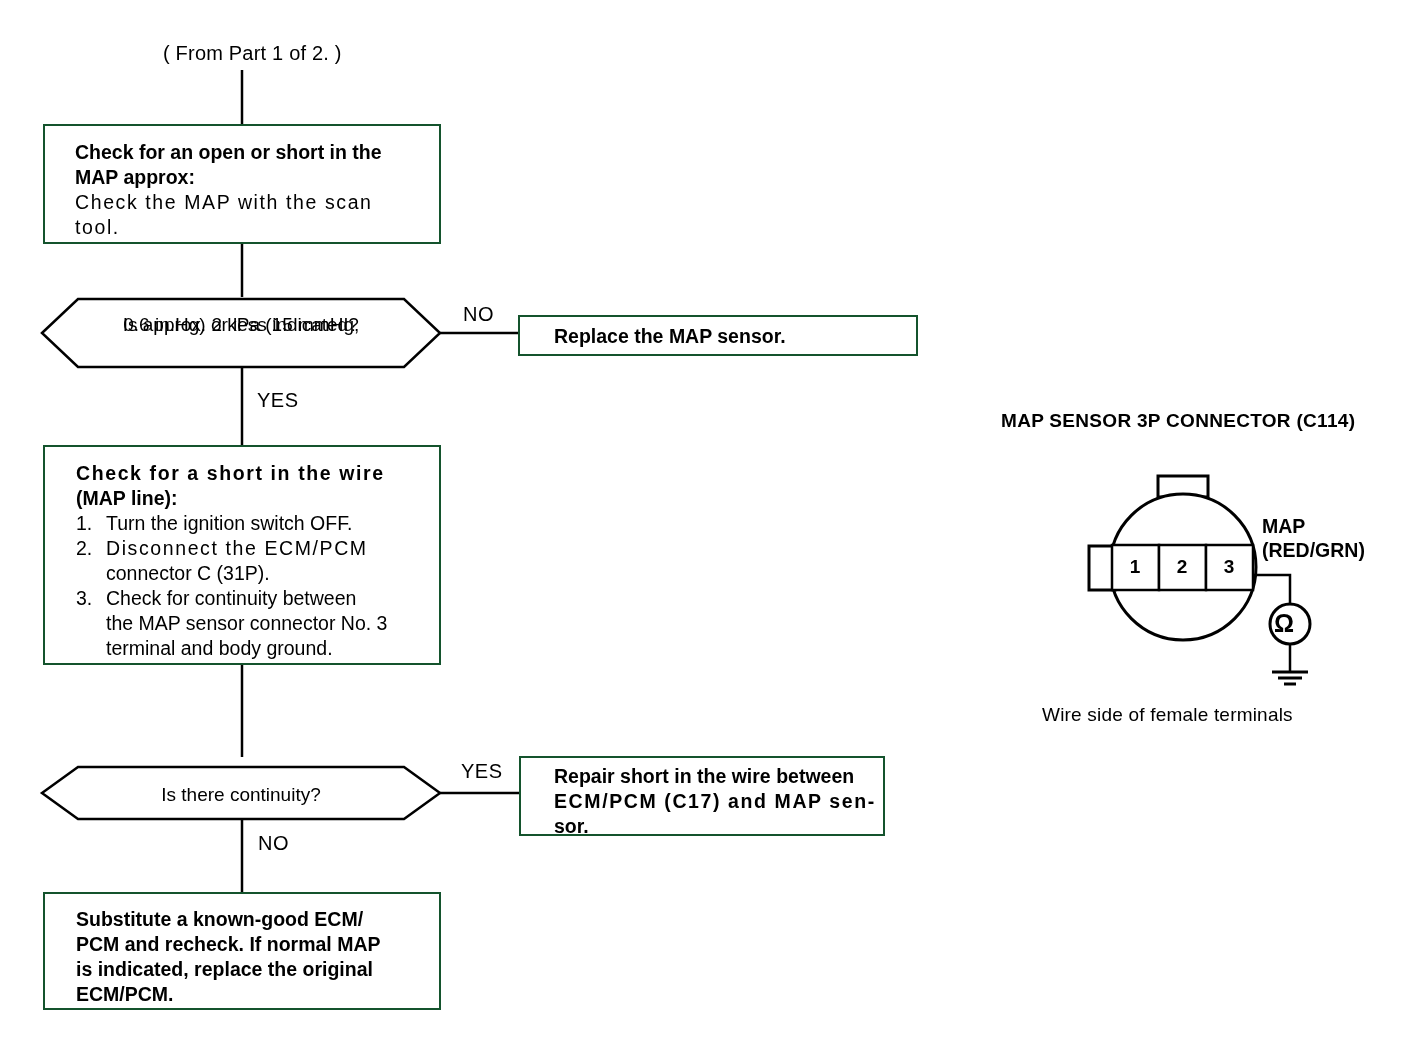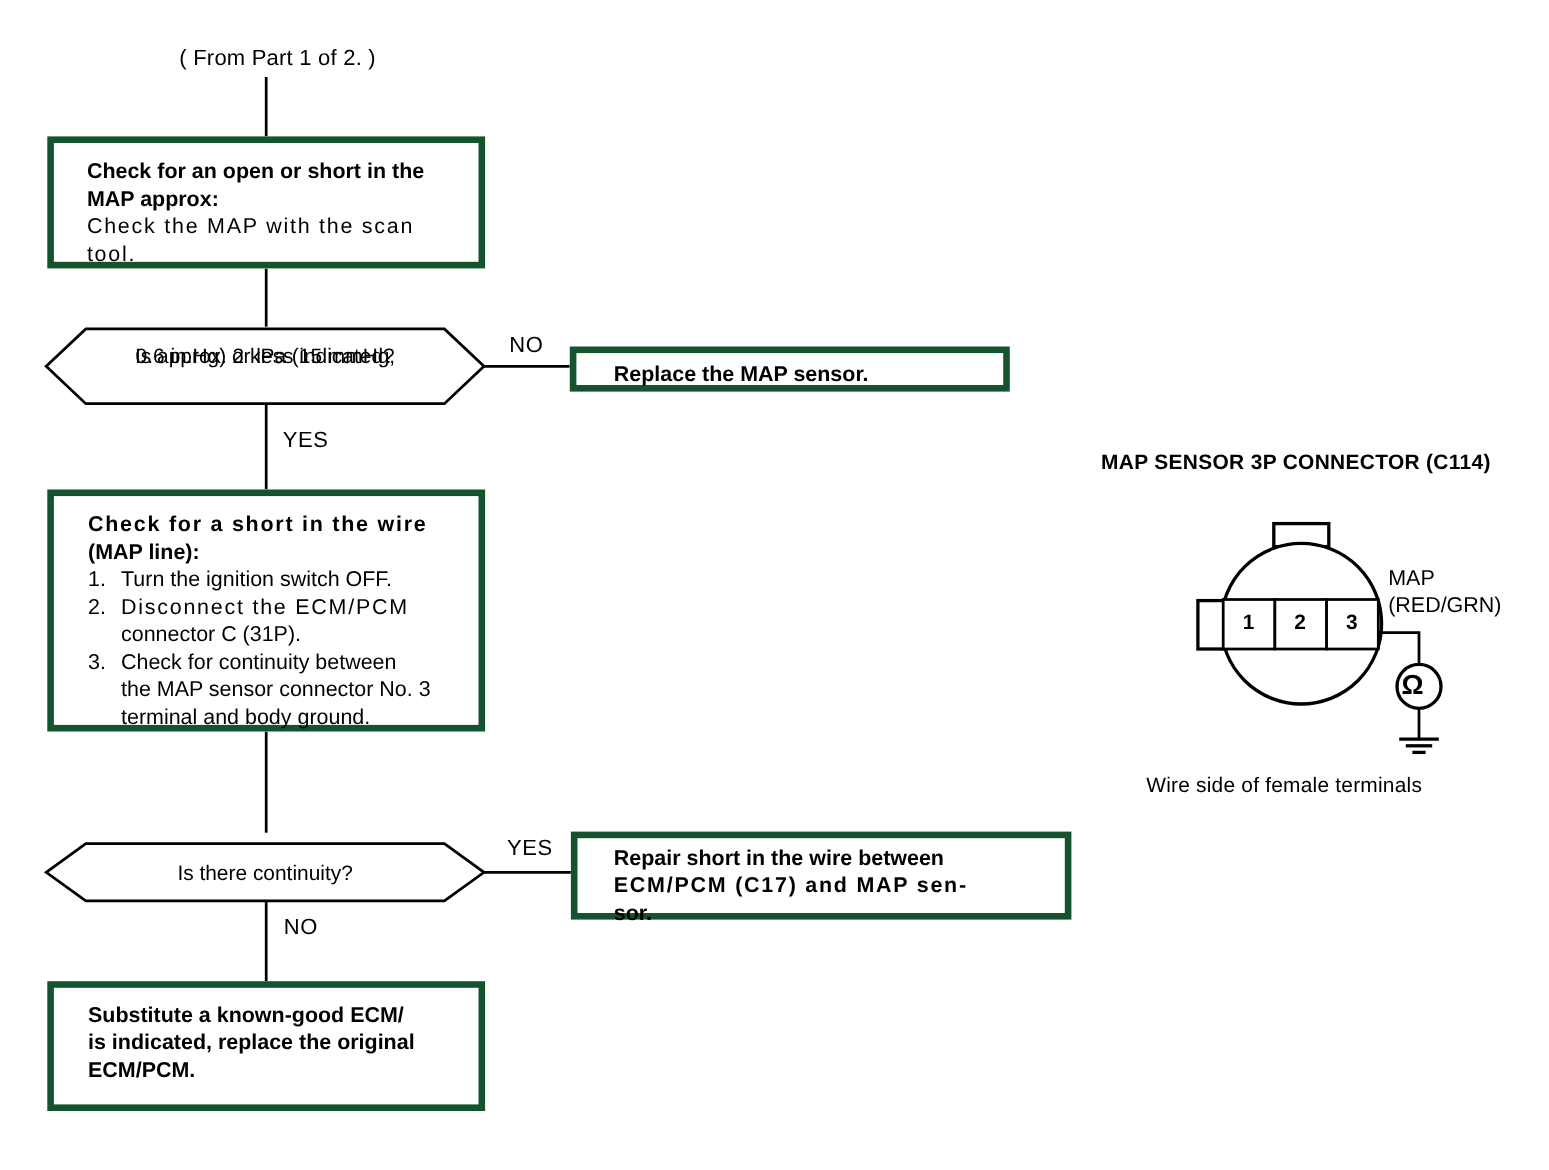--- a/index.html
+++ b/index.html
@@ -25,21 +25,21 @@
 
   
   .from-label {
     left: 163px; top: 30px;
     font-size: 20px;
     letter-spacing: 0.2px;
     white-space: nowrap;
   }
 
   .proc-box {
-    border: 6px solid #14532d;
+    border: 2px solid #14532d;
     box-sizing: border-box;
     background: #fff;
   }
   .proc-text {
     position: absolute;
     font-size: 19.5px;
     line-height: 25px;
   }
   .b { font-weight: bold; }
   .spaced { letter-spacing: 1.6px; }
@@ -68,21 +68,21 @@
   }
   .conn-caption {
     left: 1042px; top: 692px;
     font-size: 19px;
     letter-spacing: 0.2px;
     white-space: nowrap;
   }
   .map-label {
     left: 1262px; top: 502px;
     font-size: 19.5px;
-    font-weight: normal;
+    font-weight: bold;
     line-height: 24px;
     white-space: nowrap;
   }
   .pin-num {
     position: absolute;
     font-size: 19px;
     font-weight: bold;
     text-align: center;
     width: 46px;
     top: 544px;
@@ -192,31 +192,32 @@
   </div>
 
   <div class="abs" style="left:42px; top:770px; width:398px;">
     <div class="hex-label" style="position:static;">Is there continuity?</div>
   </div>
 
   <div class="abs branch-label" style="left:461px; top:748px;">YES</div>
 
   <div class="abs branch-label" style="left:258px; top:820px;">NO</div>
 
-  <div class="abs proc-box" style="left:519px; top:744px; width:455px; height:80px;">
+  <div class="abs proc-box" style="left:519px; top:744px; width:366px; height:80px;">
     <div class="proc-text b" style="left:33px; top:6px; width:360px;">
       <div>Repair short in the wire between</div>
       <div class="spaced">ECM/PCM (C17) and MAP sen-</div>
       <div>sor.</div>
     </div>
   </div>
 
   <div class="abs proc-box" style="left:43px; top:880px; width:398px; height:118px;">
     <div class="proc-text b" style="left:31px; top:13px; width:352px;">
       <div>Substitute a known-good ECM/</div>
+      <div>PCM and recheck. If normal MAP</div>
       <div>is indicated, replace the original</div>
       <div>ECM/PCM.</div>
     </div>
   </div>
 
   <div class="abs conn-title">MAP SENSOR 3P CONNECTOR (C114)</div>
 
   <div class="abs map-label">
     <div>MAP</div>
     <div>(RED/GRN)</div>

